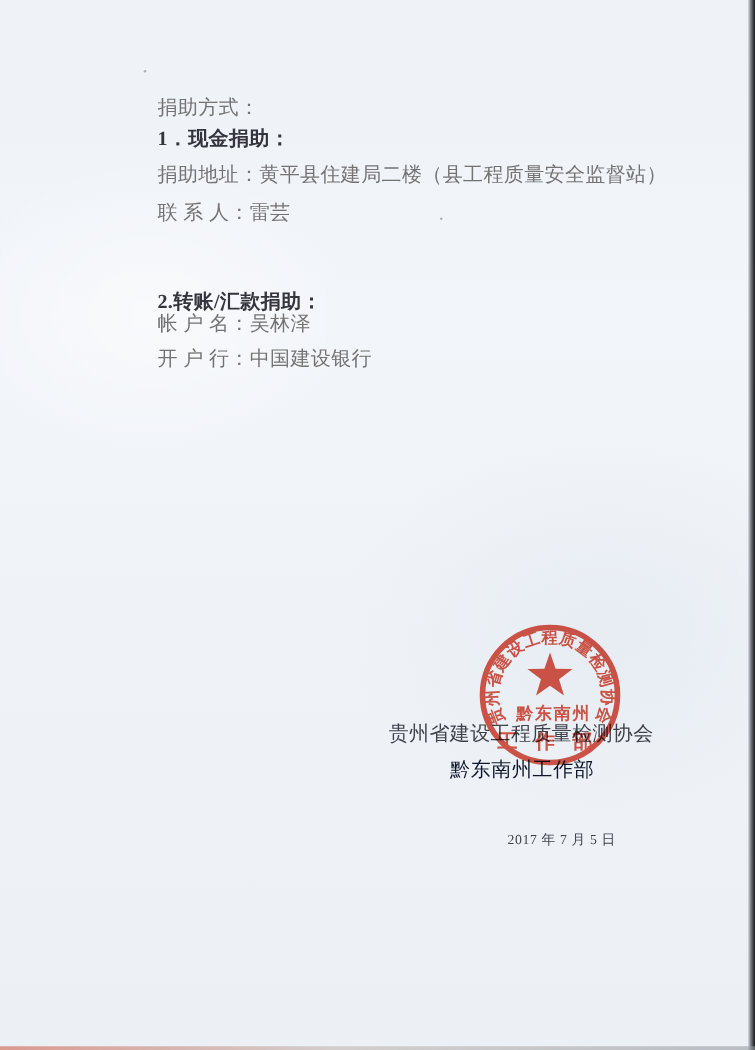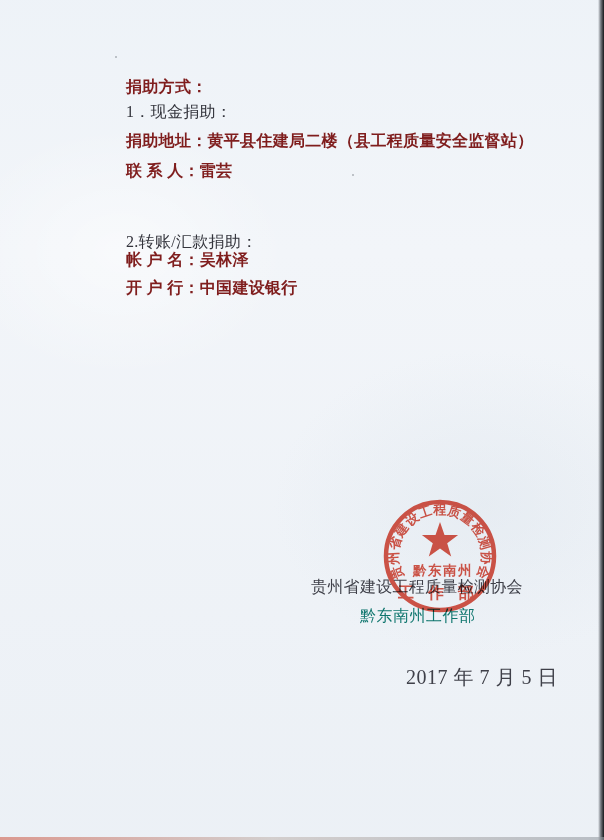--- a/index.html
+++ b/index.html
@@ -14,32 +14,31 @@
   .scan::before{
     content:"";position:absolute;inset:0;pointer-events:none;
     background:
       radial-gradient(240px 180px at 20% 30%, rgba(255,255,255,0.5), rgba(255,255,255,0) 70%),
       radial-gradient(300px 220px at 80% 60%, rgba(214,224,233,0.35), rgba(214,224,233,0) 70%),
       linear-gradient(180deg, rgba(230,238,245,0.35), rgba(255,255,255,0) 30%, rgba(222,230,238,0.3) 95%);
   }
   .line{
     position:absolute;left:126px;
     font-size:16px;line-height:19px;
-    color:#7f1d1d;
+    color:#737373;
     letter-spacing:0.3px;
     white-space:nowrap;
-    font-weight:bold;
   }
-  .bold{font-weight:normal;color:#33343c;}
+  .bold{font-weight:bold;color:#33343c;}
   .t0{top:77px}.t1{top:102px}.t2{top:131px}.t3{top:161px}
   .t4{top:188px}.t5{top:232px}.t6{top:250px}.t7{top:278px}
   .t8{top:305px}.t9{top:337px}.t10{top:364px}.t11{top:391px}
   .sig1{position:absolute;left:311px;top:577px;font-size:16px;color:#3f4049;letter-spacing:0.3px;white-space:nowrap;}
-  .sig2{position:absolute;left:360px;top:606px;font-size:16px;color:#0f766e;letter-spacing:0.5px;white-space:nowrap;}
-  .date{position:absolute;left:406px;top:664px;font-size:20px;color:#3f4049;letter-spacing:0.5px;white-space:nowrap;}
+  .sig2{position:absolute;left:360px;top:606px;font-size:16px;color:#0f172a;letter-spacing:0.5px;white-space:nowrap;}
+  .date{position:absolute;left:406px;top:664px;font-size:11px;color:#3f4049;letter-spacing:0.5px;white-space:nowrap;}
   .seal-svg{
     position:absolute;left:0;top:0;width:604px;height:840px;
     pointer-events:none;
     mix-blend-mode:multiply;
     opacity:0.88;
   }
   .edge-right{
     position:absolute;top:0;right:0;width:6px;height:100%;
     background:linear-gradient(to right, rgba(60,66,74,0) 0%, rgba(58,63,70,0.65) 45%, #15171a 100%);
   }

